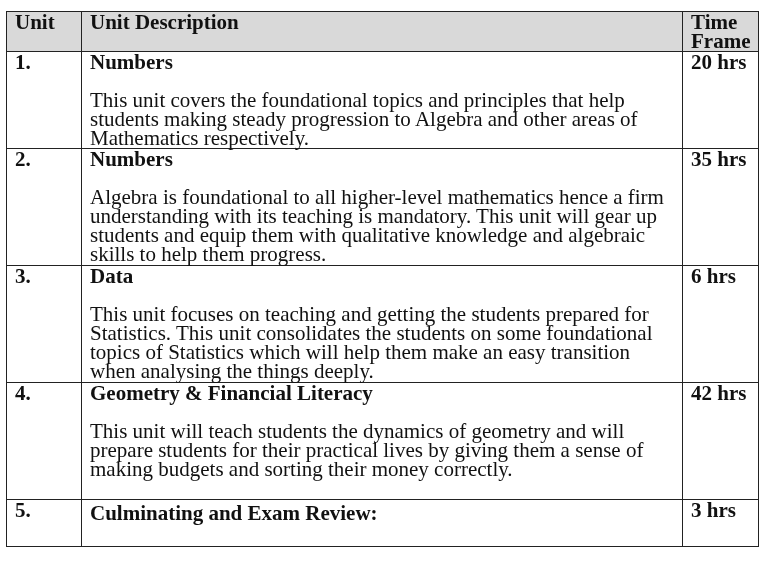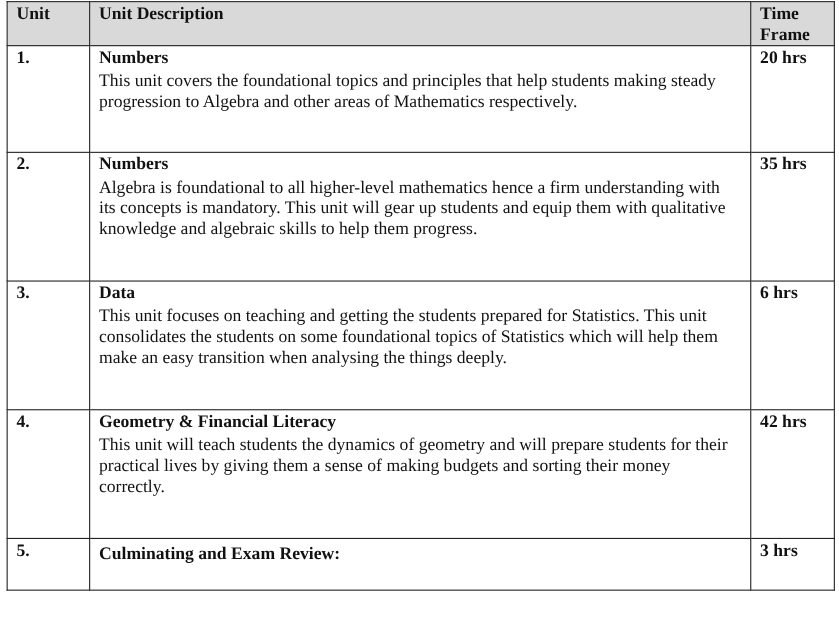--- a/index.html
+++ b/index.html
@@ -1,29 +1,29 @@
 <!DOCTYPE html>
 <html><head>
 <meta charset="utf-8">
 <style>
   html, body { margin: 0; padding: 0; background: #ffffff; }
   body { width: 763px; height: 580px; position: relative; overflow: hidden;
          font-family: "Liberation Serif", "DejaVu Serif", serif; color: #111; }
-  table.units { position: absolute; left: 6px; top: 1px; width: 752px;
-                border-collapse: collapse; table-layout: fixed; font-size: 16px; line-height: 19px; }
+  table.units { position: absolute; left: 6px; top: 11px; width: 752px;
+                border-collapse: collapse; table-layout: fixed; font-size: 21px; line-height: 19px; }
   table.units td, table.units th { border: 1.3px solid #222; vertical-align: top; padding: 0; text-align: left; }
   col.c-unit { width: 75px; }
   col.c-desc { width: 601px; }
   col.c-time { width: 76px; }
   thead th { background: #d9d9d9; font-weight: bold; height: 38px; }
   thead th .cell { padding: 1px 8px 0 8px; }
   .cell { padding: 1px 8px 0 8px; }
   .bold { font-weight: bold; }
   .title { font-weight: bold; display: block; }
-  .desc { display: block; margin-top: 2px; padding-right: 4px; }
+  .desc { display: block; margin-top: 19px; padding-right: 4px; }
   tr.r1 td { height: 96px; }
   tr.r2 td, tr.r3 td, tr.r4 td { height: 116px; }
   tr.r5 td { height: 46px; }
   tr.rt td { height: 22px; }
   tr.r5 .title { margin-top: 3px; }
   tr.rt .cell { padding-top: 1px; }
 </style>
 </head>
 <body>
 
@@ -64,21 +64,21 @@
           <div class="cell bold">20 hrs</div>
         </td>
     </tr>
     <tr class="r2">
       <td>
           <div class="cell bold">2.</div>
         </td>
       <td>
           <div class="cell">
         <span class="title">Numbers</span>
-        <span class="desc">Algebra is foundational to all higher-level mathematics hence a firm understanding with its concepts is mandatory. This unit will gear up students and equip them with qualitative knowledge and algebraic skills to help them progress.</span>
+        <span class="desc">Algebra is foundational to all higher-level mathematics hence a firm understanding with its teaching is mandatory. This unit will gear up students and equip them with qualitative knowledge and algebraic skills to help them progress.</span>
       </div>
         </td>
       <td>
           <div class="cell bold">35 hrs</div>
         </td>
     </tr>
     <tr class="r3">
       <td>
           <div class="cell bold">3.</div>
         </td>

